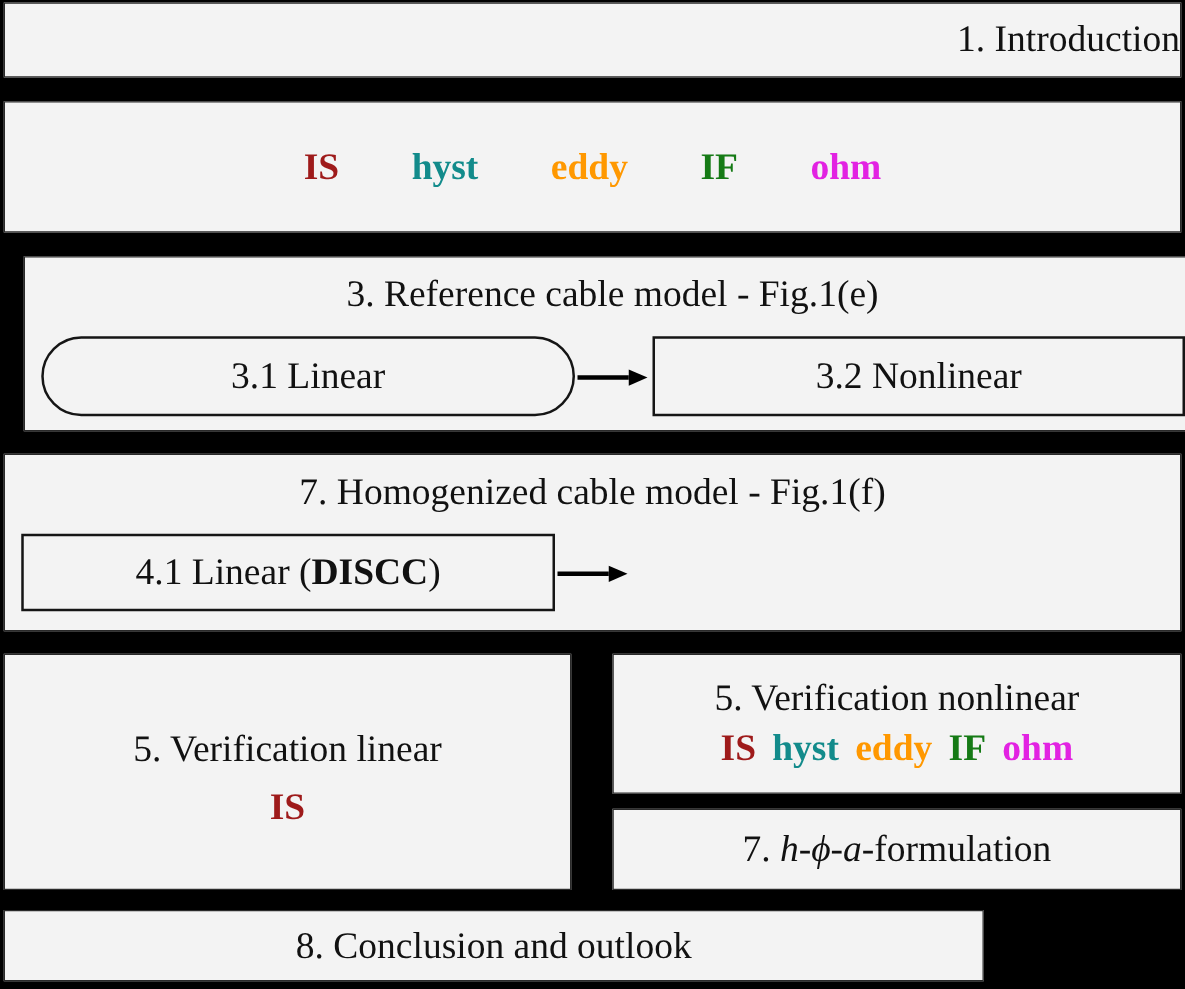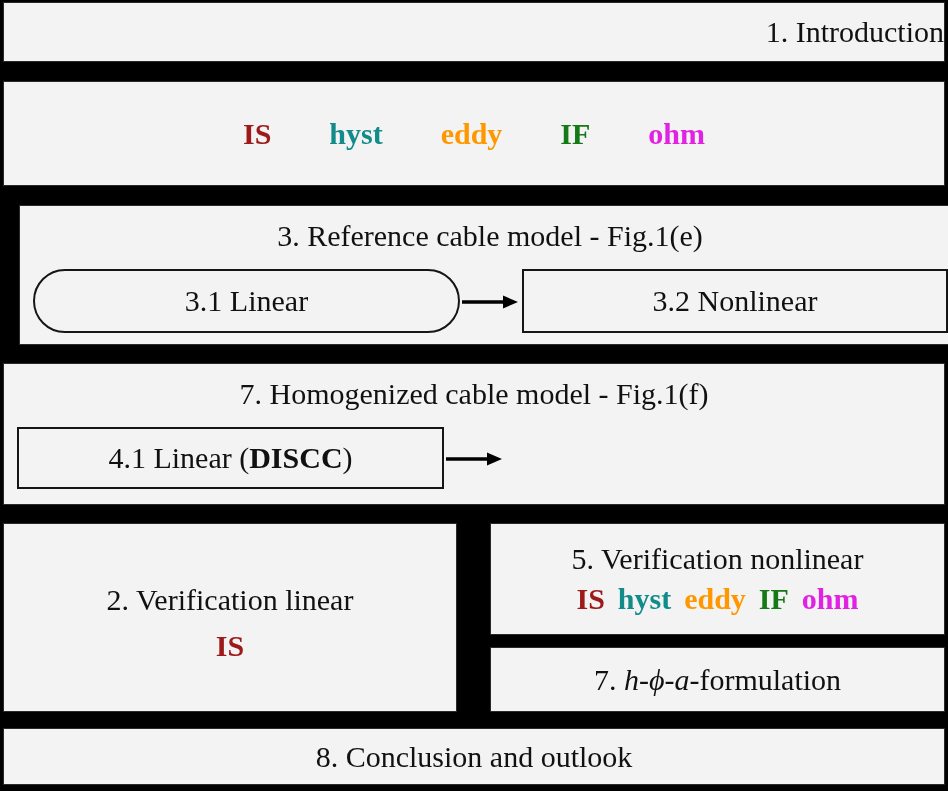--- a/index.html
+++ b/index.html
@@ -62,21 +62,21 @@
   .bold { font-weight: bold; }
 
   
   #sec1 { left: 3px;   top: 2px;   width: 942px; height: 60px; }
   #sec2 { left: 3px;   top: 81px;  width: 942px; height: 105px; gap: 8px; }
   #sec3 { left: 19px;   top: 205px; width: 942px; height: 140px; padding-left: 32px; }
   #sec4 { left: 3px;   top: 363px; width: 942px; height: 142px; }
   #sec5 { left: 3px;   top: 523px; width: 454px; height: 189px; gap: 10px; padding-top: 10px; }
   #sec6 { left: 490px; top: 523px; width: 455px; height: 112px; gap: 4px; }
   #sec7 { left: 490px; top: 647px; width: 455px; height: 65px; }
-  #sec8 { left: 3px;   top: 728px; width: 942px; height: 57px; }
+  #sec8 { left: 3px;   top: 728px; width: 784px; height: 57px; }
 
   #sec3 .subbox-left  { left: 13px;  top: 63px; width: 427px; height: 64px; border-radius: 32px; }
   #sec3 .subbox-right { left: 502px; top: 63px; width: 426px; height: 64px; }
   #sec3 .arrow { left: 441px; top: 87px; }
 
   #sec4 .subbox-left  { left: 13px;  top: 63px; width: 427px; height: 62px; }
   #sec4 .subbox-right { left: 502px; top: 63px; width: 426px; height: 62px; }
   #sec4 .arrow { left: 441px; top: 86px; }
 </style>
 </head>
@@ -115,21 +115,21 @@
   <div class="subbox subbox-left">
     <span><span>4.1 Linear (</span><span class="bold">DISCC</span><span>)</span></span>
   </div>
   <svg class="arrow" width="58" height="18" viewBox="0 0 58 18">
     <line x1="1" y1="9" x2="42" y2="9" stroke="#000" stroke-width="3.5"></line>
     <polygon points="42,2.5 57,9 42,15.5" fill="#000"></polygon>
   </svg>
 </div>
 
 <div id="sec5" class="sec center-flex" style="background: rgb(243, 243, 243);">
-  <div class="title">2. Verification linear</div>
+  <div class="title">5. Verification linear</div>
   <div class="label-row">
     <span style="color: rgb(158, 26, 26);">IS</span>
   </div>
 </div>
 
 <div id="sec6" class="sec center-flex" style="background: rgb(243, 243, 243);">
   <div class="title">5. Verification nonlinear</div>
   <div class="label-row gap-narrow">
     <span style="color: rgb(158, 26, 26);">IS</span>
     <span style="color: rgb(18, 139, 139);">hyst</span>

